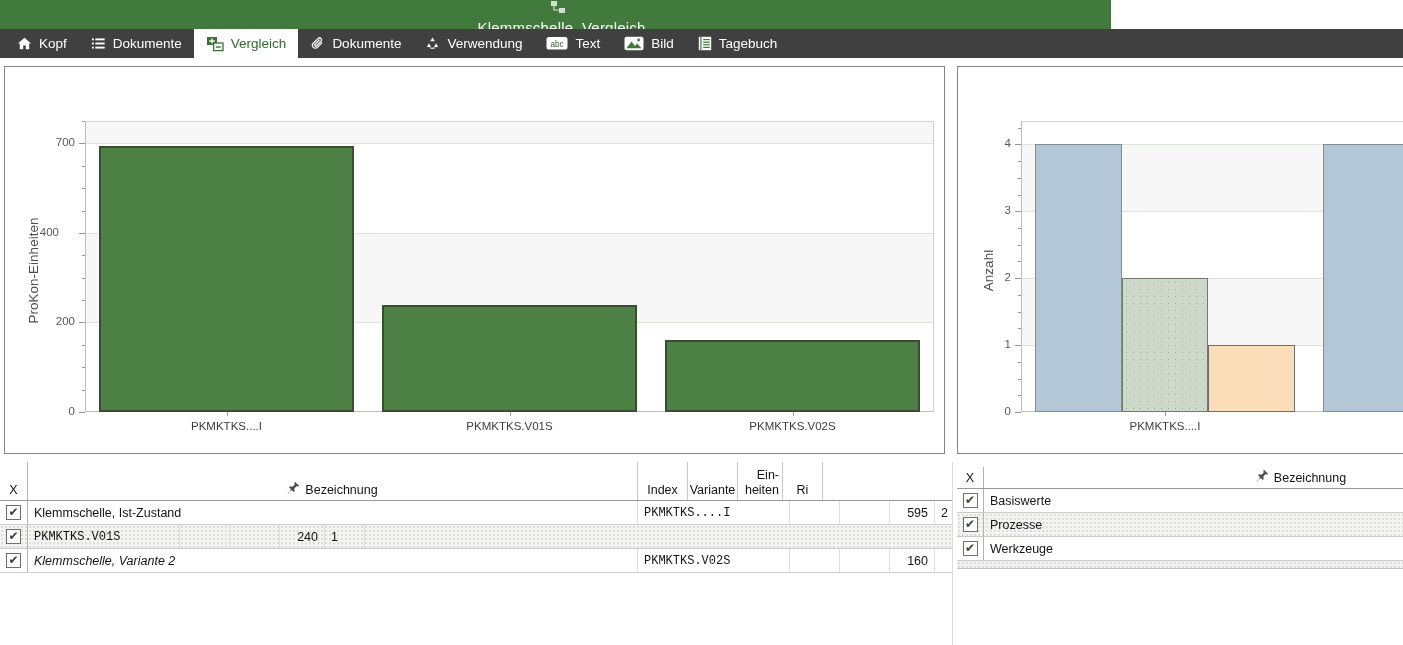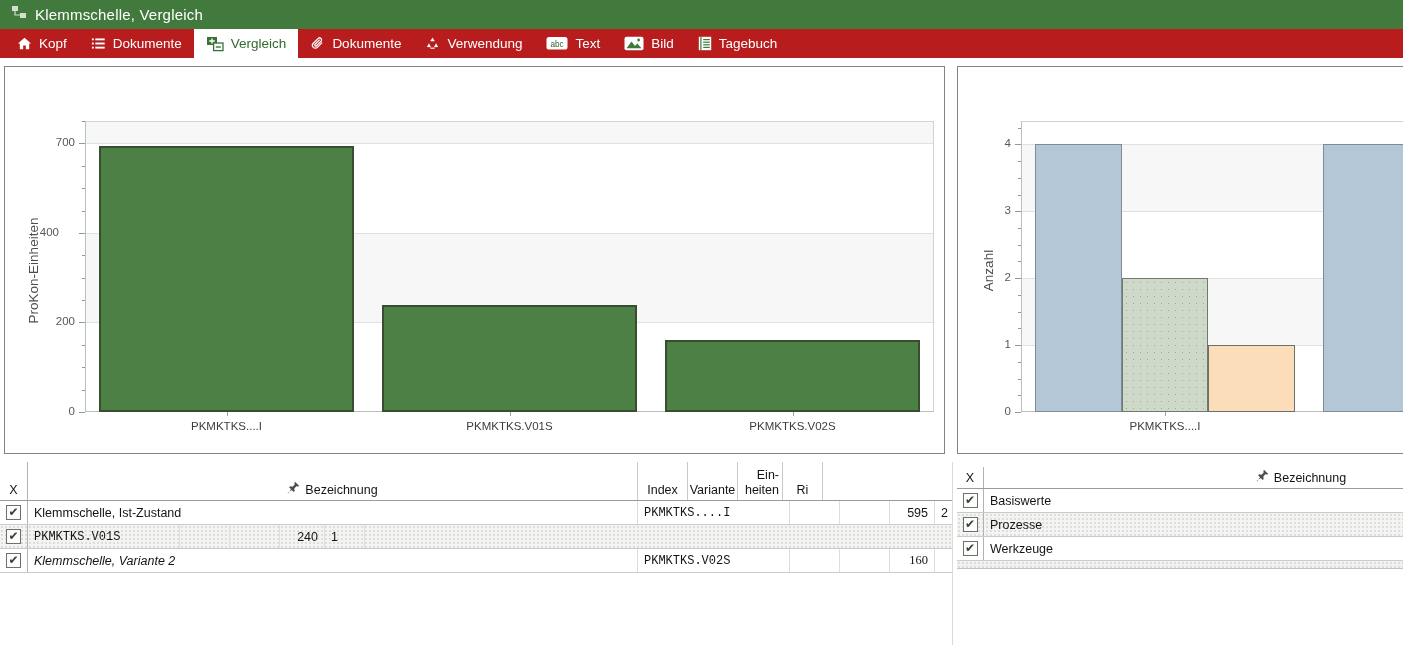--- a/index.html
+++ b/index.html
@@ -1,22 +1,22 @@
 <!DOCTYPE html>
 <html><head>
 <meta charset="utf-8">
 <style>
   html,body{margin:0;padding:0;background:#fff;overflow:hidden;}
   body{width:1403px;height:645px;position:relative;font-family:"Liberation Sans",sans-serif;}
 
   
-  .titlebar{position:absolute;left:0;top:0;width:1403px;height:29px;background:#427a3e;
-    display:flex;align-items:center;padding-left:11px;box-sizing:border-box;}
+  .titlebar{position:absolute;left:0;top:0;width:1111px;height:29px;background:#427a3e;
+    display:flex;align-items:center;padding-left:4px;box-sizing:border-box;flex-direction:column;}
   .titlebar .title{color:#fff;font-size:15px;margin-left:8px;letter-spacing:.2px;}
-  .tabbar{position:absolute;left:0;top:29px;width:1403px;height:29px;background:#b91c1c;
+  .tabbar{position:absolute;left:0;top:29px;width:1403px;height:29px;background:#404040;
     display:flex;align-items:stretch;padding-left:5px;box-sizing:border-box;}
   .tab{display:flex;align-items:center;gap:7px;padding:0 12px;color:#fff;font-size:13.5px;cursor:default;white-space:nowrap;}
   .tab.active{background:#ffffff;color:#2f6b2c;}
   .tab .ticon{display:flex;align-items:center;}
 
   
   .panel{position:absolute;background:#fff;border:1px solid #838383;box-sizing:border-box;overflow:hidden;}
   #left-panel{left:4px;top:66px;width:941px;height:388px;}
   #right-panel{left:957px;top:66px;width:460px;height:388px;}
   .chart{position:absolute;left:0;top:0;right:0;bottom:0;}
@@ -295,21 +295,21 @@
     <div class="tr">
       <div class="td td-x" style="width: 28px;">
         <div class="cb">
           <span>✔</span>
         </div>
       </div>
       <div class="td td-sep" style="width: 610px; font-style: italic;">Klemmschelle, Variante 2</div>
       <div class="td td-sep mono" style="width: 152px;">PKMKTKS.V02S</div>
       <div class="td td-sep" style="width: 50px;"></div>
       <div class="td td-sep" style="width: 50px;"></div>
-      <div class="td td-sep num" style="width: 45px; font-family: Liberation Serif, serif;">160</div>
+      <div class="td td-sep num" style="width: 45px;">160</div>
       <div class="td td-sep" style="width: 40px;"></div>
     </div>
   </section>
 <section class="dtable" id="right-table">
     <div class="thead">
       <div class="th th-x" style="width: 27px;">
         <span>X</span>
       </div>
       <div class="th th-sep" style="width: 635px;">
         <span><svg width="13" height="13" viewBox="0 0 13 13">

